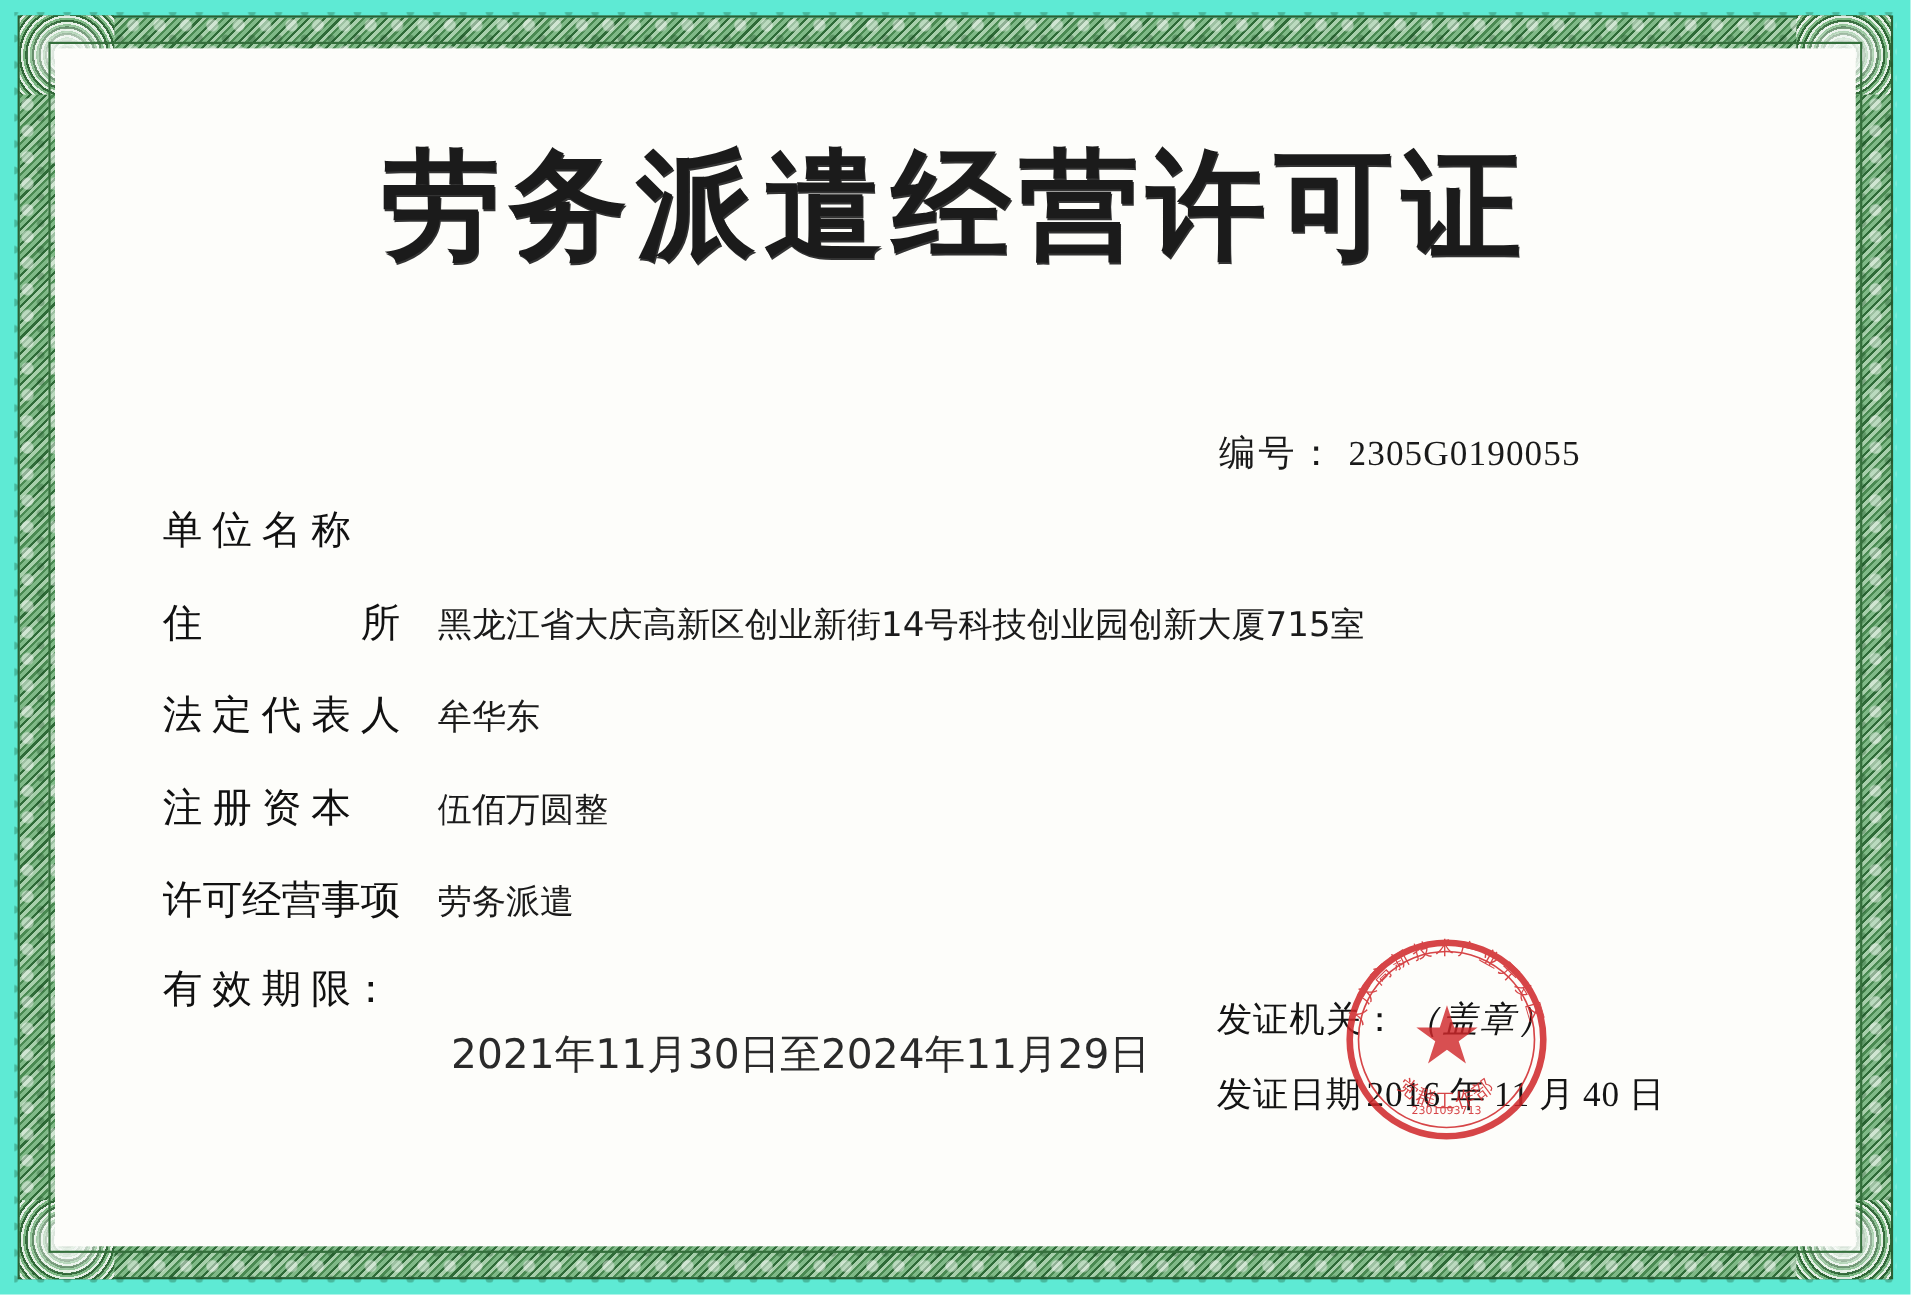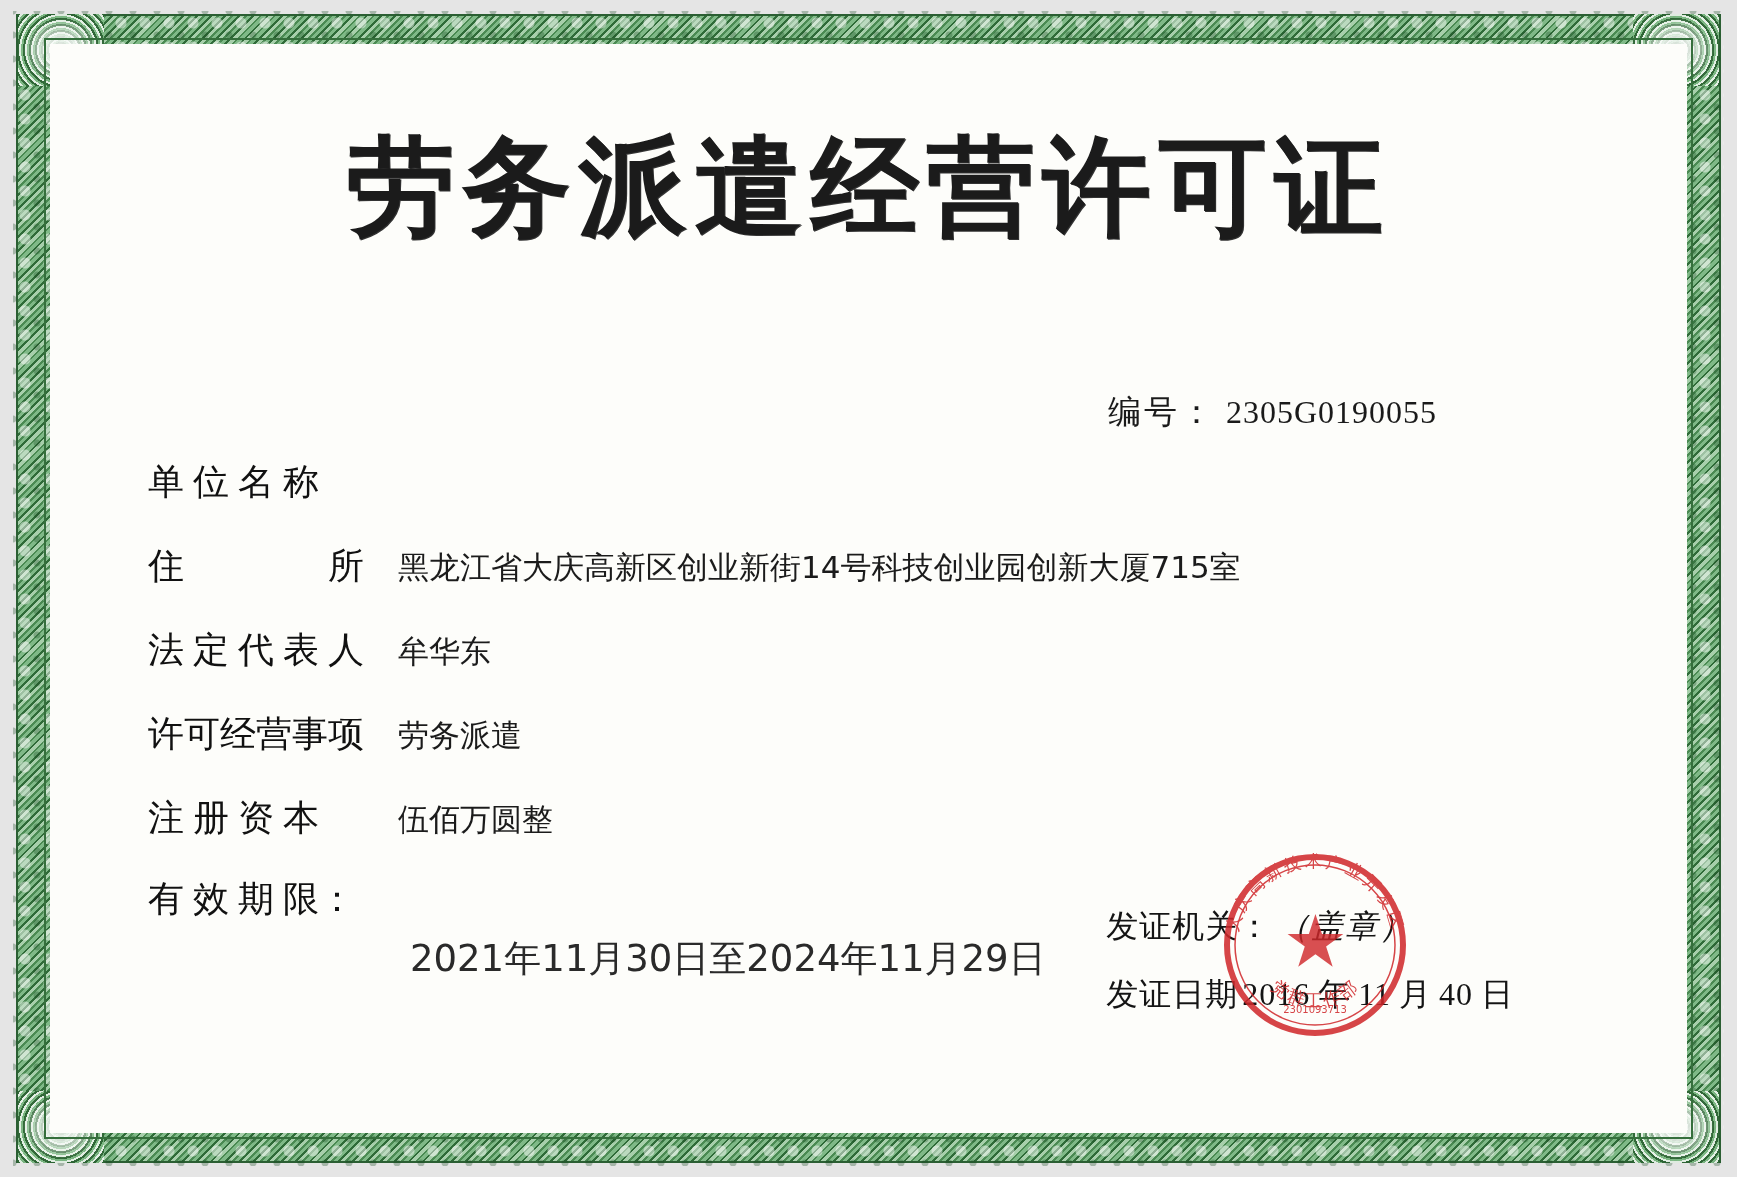--- a/index.html
+++ b/index.html
@@ -11,21 +11,21 @@
     width: 1737px;
     height: 1177px;
     font-family: "Liberation Serif", "DejaVu Serif", serif;
     overflow: hidden;
   }
 
   .certificate {
     position: relative;
     width: 1737px;
     height: 1177px;
-    background: #e5e5e5;
+    background: #5eead4;
     box-sizing: border-box;
   }
 
   
   .border-outer {
     position: absolute;
     left: 22px;
     top: 18px;
     right: 22px;
     bottom: 18px;
@@ -271,27 +271,27 @@
         <div class="field-label tight">住　　　　所</div>
         <div class="field-value">黑龙江省大庆高新区创业新街14号科技创业园创新大厦715室</div>
       </div>
 
       <div class="field">
         <div class="field-label tight">法 定 代 表 人</div>
         <div class="field-value">牟华东</div>
       </div>
 
       <div class="field">
+        <div class="field-label tight">注 册 资 本</div>
+        <div class="field-value">伍佰万圆整</div>
+      </div>
+
+      <div class="field">
         <div class="field-label tight">许可经营事项</div>
         <div class="field-value">劳务派遣</div>
-      </div>
-
-      <div class="field">
-        <div class="field-label tight">注 册 资 本</div>
-        <div class="field-value">伍佰万圆整</div>
       </div>
 
       <div class="field validity">
         <div class="validity-label">有 效 期 限：</div>
         <div class="validity-value">2021年11月30日至2024年11月29日</div>
       </div>
 
     </div>
 
     <div class="issuer-block">

